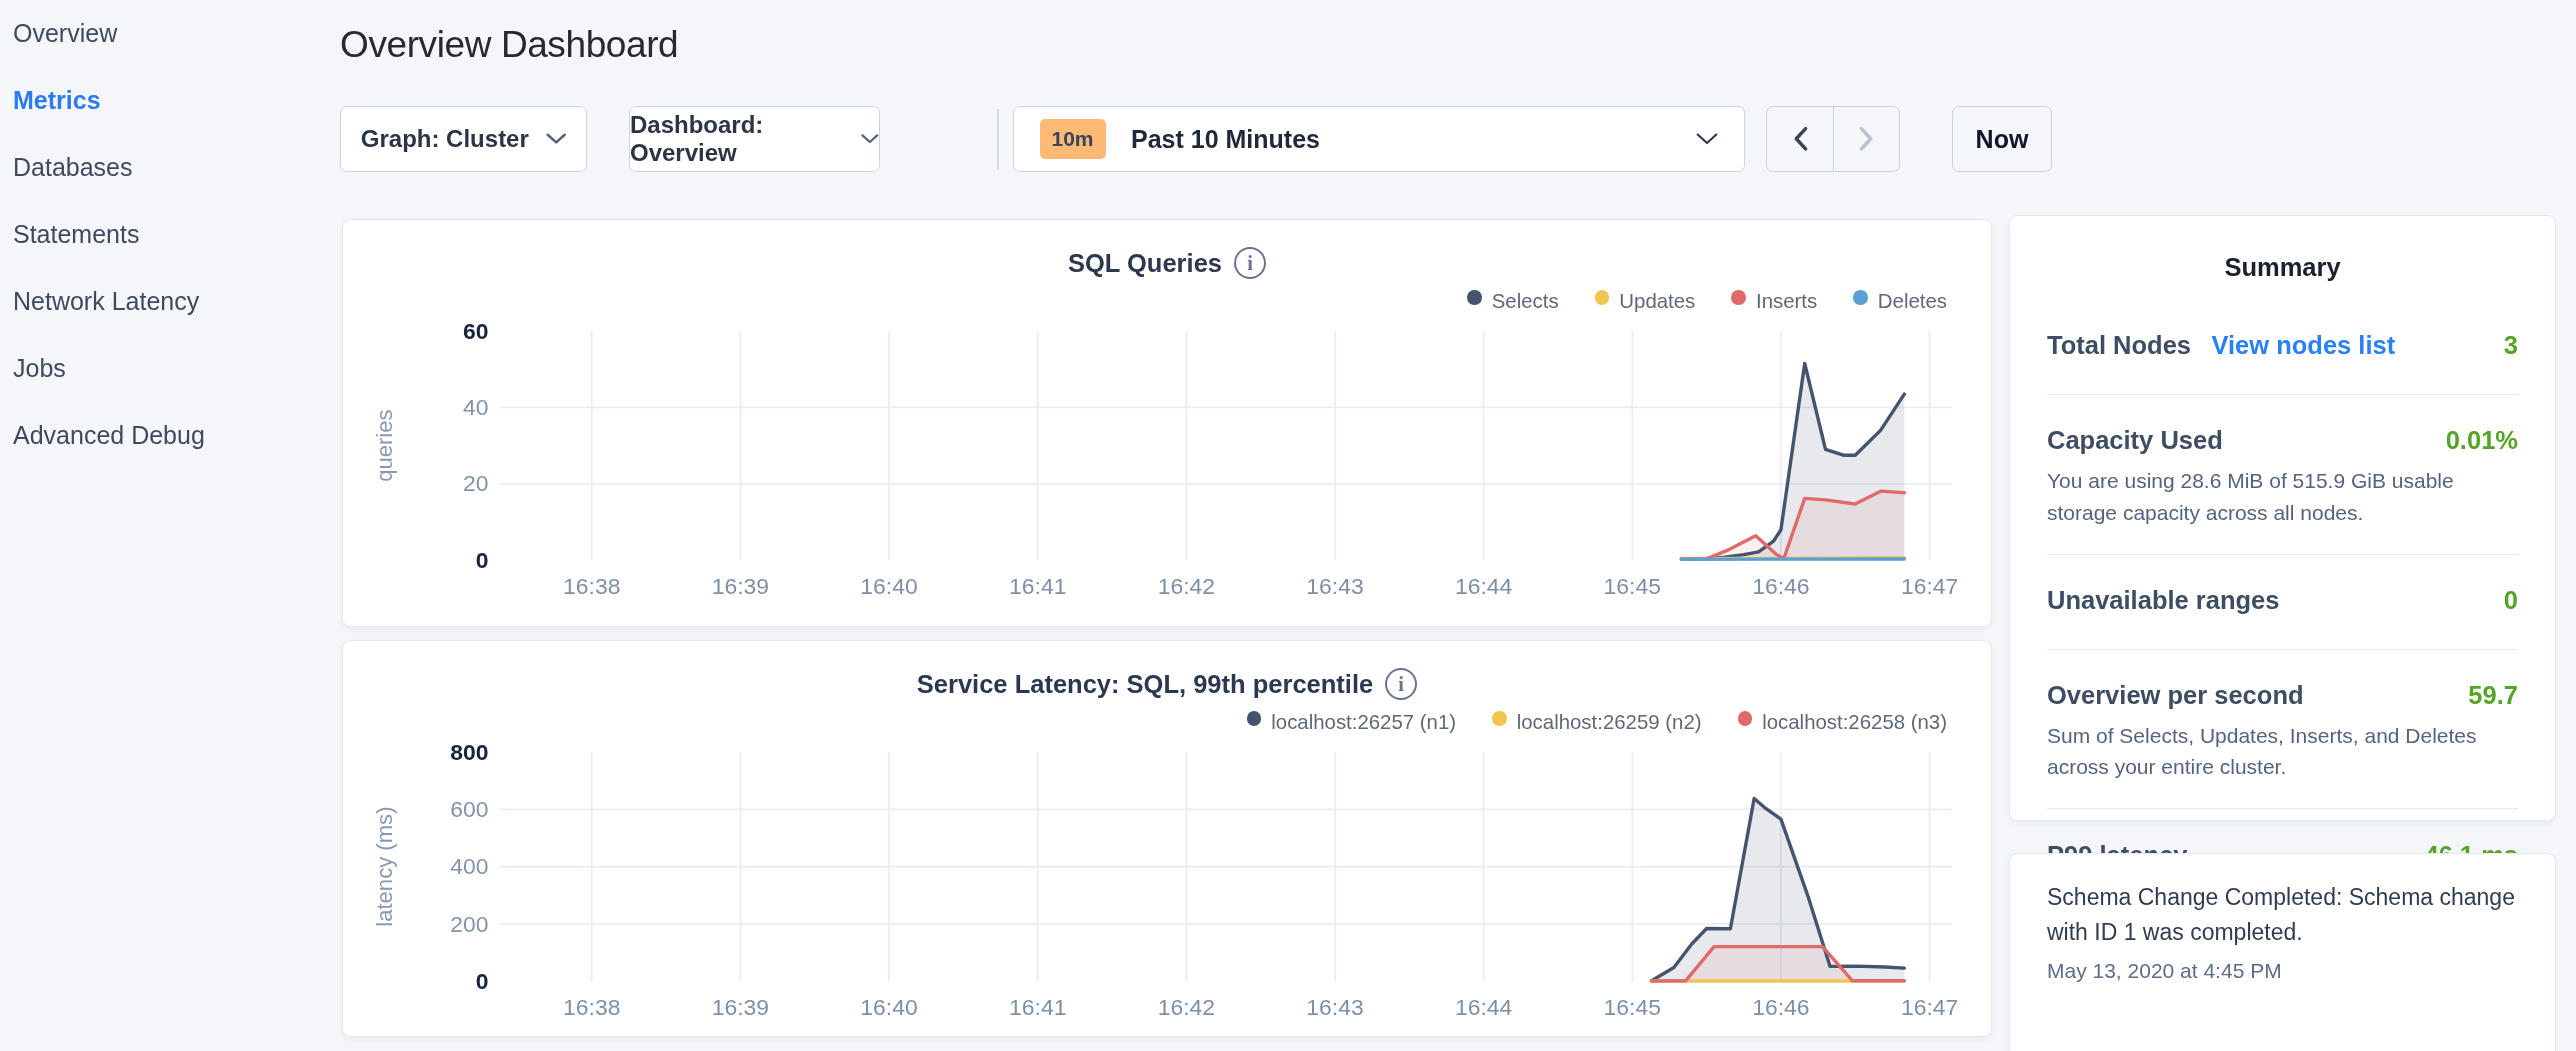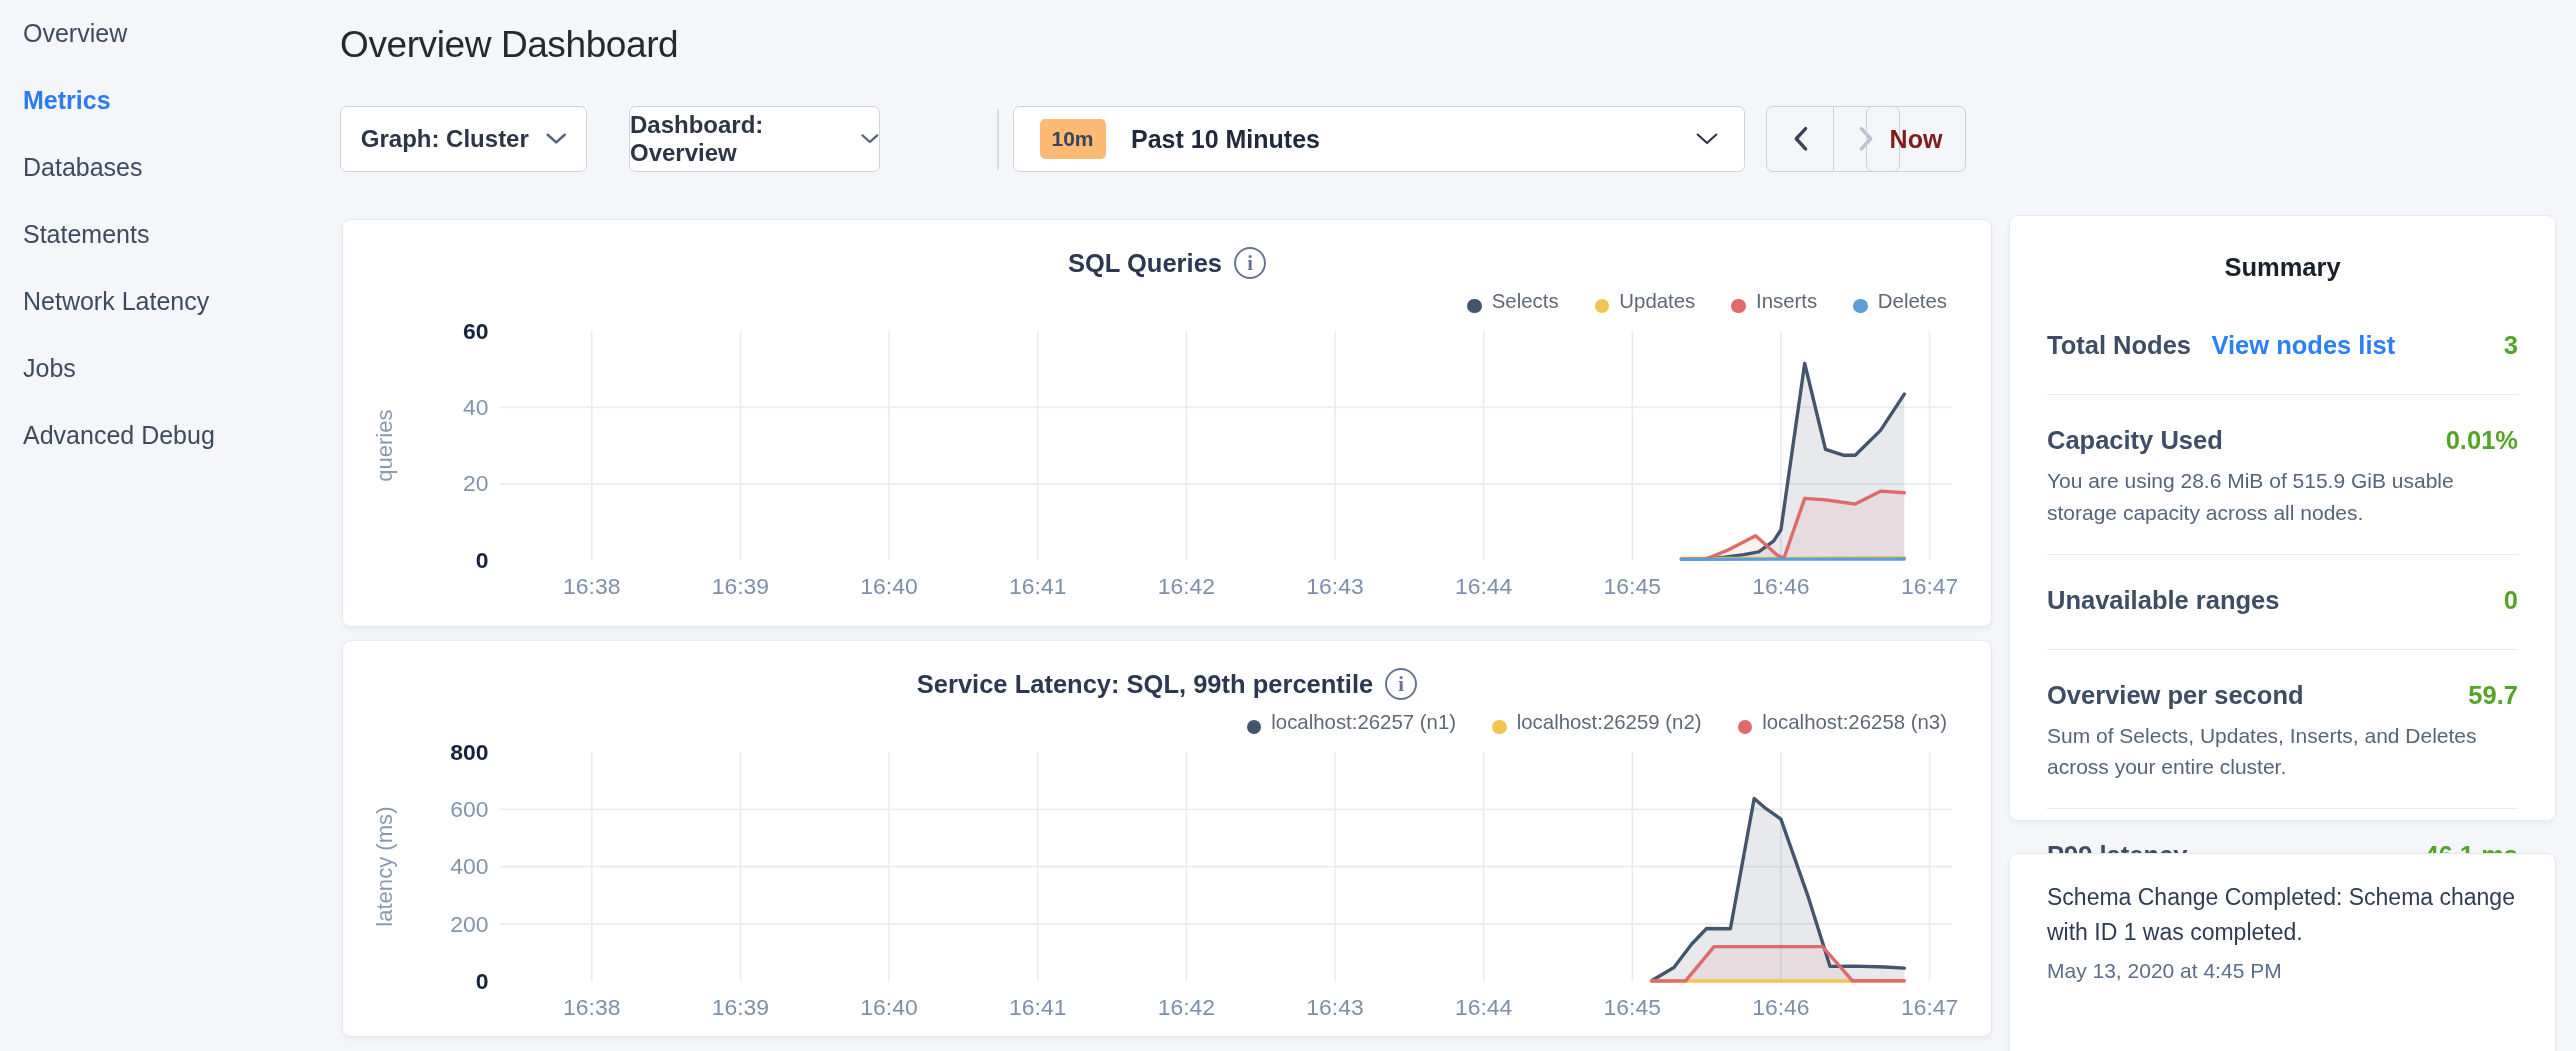--- a/index.html
+++ b/index.html
@@ -2,21 +2,21 @@
 <html style="font-size:13.6px"><head>
 <meta charset="utf-8">
 <style>
   * { margin:0; padding:0; box-sizing:border-box; }
   html,body { width:2576px; height:1051px; }
   body { font-family:"Liberation Sans", sans-serif; background:#f4f6f9; }
   #app { position:relative; width:2576px; height:1051px; background:#f4f6f9; overflow:hidden; }
 
   
   .sidebar { position:absolute; left:0; top:0; width:340px; height:100%; padding-top:0; }
-  .nav-item { height:67px; display:flex; align-items:center; padding-left:23px;
+  .nav-item { height:67px; display:flex; align-items:center; padding-left:13px;
               font-size:25px; color:#3e4a5e; cursor:pointer; }
   .nav-item.active { color:#2b7cf2; font-weight:700; }
 
   
   .page-title { position:absolute; left:340px; top:24px; font-size:37px; font-weight:500;
                 color:#26292e; letter-spacing:-0.4px; }
   .ctl { position:absolute; top:106px; height:66px; border-radius:6.8px; display:flex;
          align-items:center; justify-content:center; }
   .dropdown { background:#fff; border:1.7px solid #ccd4df; gap:17px; font-size:24px;
               font-weight:700; color:#2c3546; cursor:pointer; }
@@ -25,42 +25,42 @@
   .ctl-divider { position:absolute; left:997px; top:109px; height:61px; width:1.7px;
                  background:#d6dce5; }
   .timebox { left:1013px; width:732px; background:#fff; border:1.7px solid #ccd4df;
              justify-content:flex-start; padding:0 25.5px; gap:25.5px; cursor:pointer; }
   .time-badge { background:#fdba74; border-radius:5.1px; padding:7.7px 12px; font-size:21px;
                 font-weight:700; color:#36445c; }
   .time-label { font-size:25px; font-weight:700; color:#1f2939; flex:1; text-align:left; }
   .pager { left:1766px; width:134px; border:1.7px solid #c8d1dd; padding:0; overflow:hidden; }
   .pager-cell { width:50%; height:100%; display:flex; align-items:center; justify-content:center; cursor:pointer; }
   .pager-cell + .pager-cell { border-left:1.7px solid #c8d1dd; }
-  .now-btn { left:1866px; width:100px; border:1.7px solid #c8d1dd; color:#7f1d1d;
+  .now-btn { left:1952px; width:100px; border:1.7px solid #c8d1dd; color:#0f172a;
              font-weight:700; font-size:25px; cursor:pointer; }
   .chev { color:#55627a; }
   .chev-thin { color:#2c3546; }
 
   
   .card { position:absolute; background:#fff; border:0.9px solid #e4e9f0; border-radius:8.5px;
           box-shadow:0 2.6px 5.1px rgba(60,70,90,0.05); }
   #sql-card     { left:342px; top:219px;  width:1650px; height:408px; }
   #latency-card { left:342px; top:640px;  width:1650px; height:397px; }
   #summary-card { left:2009px; top:215px; width:547px;  height:606px; }
   #events-card  { left:2009px; top:853px; width:547px; height:272px; }
 
   .chart-title { position:absolute; top:27px; left:0; width:100%; display:flex;
                  justify-content:center; align-items:center; gap:12px; font-size:25.5px;
                  font-weight:700; color:#2b3850; }
   .info-icon { width:32px; height:32px; border:2.6px solid #68748f; border-radius:50%;
                display:inline-flex; align-items:center; justify-content:center;
                font-family:"Liberation Serif", serif; font-size:20.4px; font-weight:700;
                color:#68748f; cursor:pointer; }
   .legend { position:absolute; top:70px; right:44px; display:flex; gap:36px; align-items:center; }
-  .legend-item { display:flex; align-items:flex-end; gap:10.2px; font-size:20.4px; color:#5e6877; }
+  .legend-item { display:flex; align-items:flex-start; gap:10.2px; font-size:20.4px; color:#5e6877; }
   .legend-dot { width:14.5px; height:14.5px; border-radius:50%; display:inline-block; }
   svg.plot { position:absolute; left:0; top:94px; }
   svg.plot text { font-family:"Liberation Sans", sans-serif; }
 
   
   .panel-title { text-align:center; font-size:25.5px; font-weight:700; color:#1b212b; padding-top:37px; }
   .summary-body { padding:0 37px; }
   .srow { display:flex; align-items:baseline; }
   .srow-label { font-size:25.5px; font-weight:700; color:#3e4d63; }
   .srow-link { font-size:25.5px; font-weight:600; color:#2a80f7; margin-left:20.4px; cursor:pointer; }

